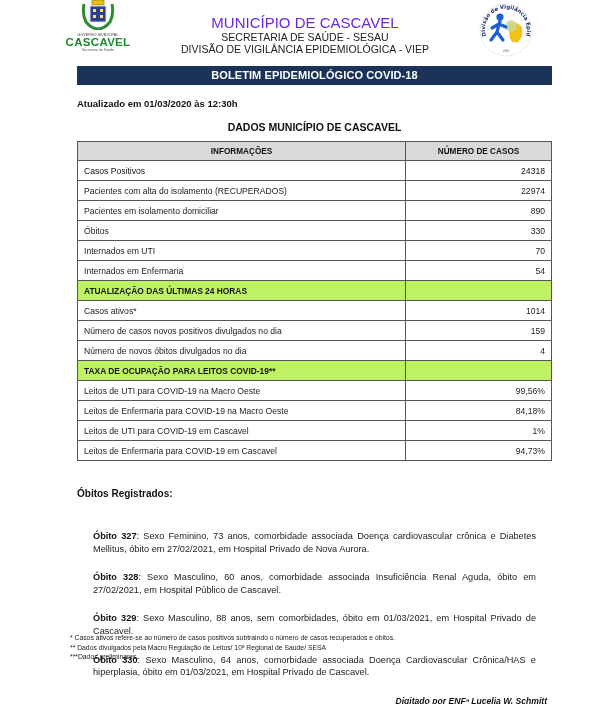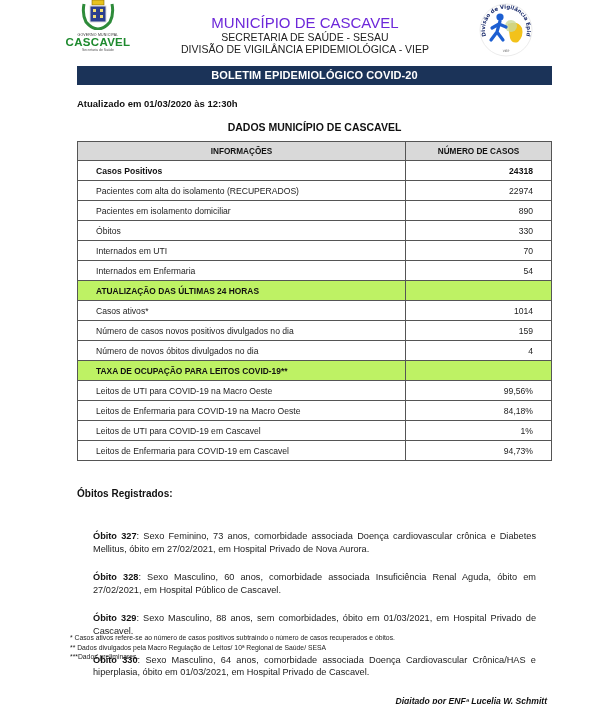--- a/index.html
+++ b/index.html
@@ -17,25 +17,25 @@
   .header-sub2 { position: absolute; left: 160px; top: 43px; width: 290px; text-align: center; font-size: 10.5px; color: #222; }
 
   .logo-right { position: absolute; left: 478px; top: 2px; width: 56px; height: 56px; }
 
   .banner { position: absolute; left: 77px; top: 66px; width: 475px; height: 19px; background: #1b3358; color: #fff; font-size: 11px; font-weight: bold; text-align: center; line-height: 19px; letter-spacing: 0.1px; }
 
   .updated { position: absolute; left: 77px; top: 98px; font-size: 9.5px; font-weight: bold; color: #111; }
   .section-title { position: absolute; left: 77px; top: 121px; width: 475px; text-align: center; font-size: 10.5px; font-weight: bold; color: #111; }
 
   table.data { position: absolute; left: 77px; top: 141px; width: 475px; border-collapse: collapse; font-size: 8.6px; }
-  table.data td, table.data th { border: 1.2px solid #555; padding: 0 18px; height: 20px; vertical-align: middle; }
+  table.data td, table.data th { border: 1.2px solid #555; padding: 0 6px; height: 20px; vertical-align: middle; }
   table.data th { background: #d9d9d9; font-weight: bold; font-size: 8.2px; text-align: center; height: 19px; }
   table.data td.label { width: 328px; text-align: left; color: #222; }
   table.data td.value { text-align: right; color: #222; }
-  table.data tr.bold td { font-weight: bold; color: #111; }
+  table.data tr.bold td { font-weight: normal; color: #111; }
   table.data tr.section td { background: #bef264; font-weight: bold; color: #111; font-size: 8.4px; }
   table.data tr.tall td { height: 26px; }
   table.data tr.tall td.value { vertical-align: top; padding-top: 3px; }
 
   .obitos-title { position: absolute; left: 77px; top: 488px; font-size: 10px; font-weight: bold; color: #111; }
 
   .obitos { position: absolute; left: 77px; top: 514px; width: 475px; font-size: 9.2px; line-height: 12.6px; color: #222; text-align: justify; }
   .obitos p { margin: 16px; }
   .obitos b { color: #111; }
 
@@ -70,21 +70,21 @@
   <text font-size="5.4" font-weight="bold" fill="#1a2b6b" font-family="DejaVu Sans, sans-serif">
     <textPath href="#arc">Divisão de Vigilância Epidemiológica</textPath>
   </text>
   <path d="M30 22 Q40 18 44 26 Q46 34 40 40 Q34 42 32 36 Z" fill="#f2c21a"></path>
   <circle cx="33" cy="24" r="6" fill="#c9d89a" opacity="0.8"></circle>
   <circle cx="22" cy="15" r="3.6" fill="#1d5fd1"></circle>
   <path d="M22 19 L19 30 L13 38 M19 30 L25 38 M21 22 L28 25 M21 22 L14 26" stroke="#1d5fd1" stroke-width="3.2" fill="none" stroke-linecap="round"></path>
   <text x="28" y="50" font-size="3" fill="#555" text-anchor="middle" font-family="DejaVu Sans, sans-serif">VIEP</text>
 </svg>
 
-<div class="banner">BOLETIM EPIDEMIOLÓGICO COVID-20</div>
+<div class="banner">BOLETIM EPIDEMIOLÓGICO COVID-18</div>
 
 <div class="updated">Atualizado em 01/03/2020 às 12:30h</div>
 <div class="section-title">DADOS MUNICÍPIO DE CASCAVEL</div>
 
 <table class="data">
   <tbody>
       <tr>
     <th>INFORMAÇÕES</th>
     <th>NÚMERO DE CASOS</th>
   </tr>

